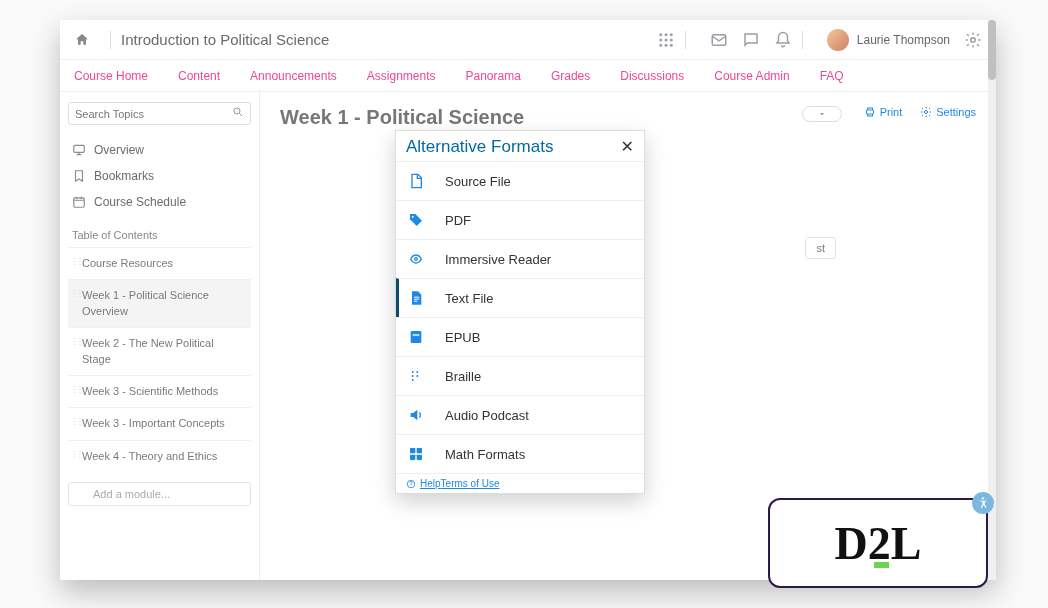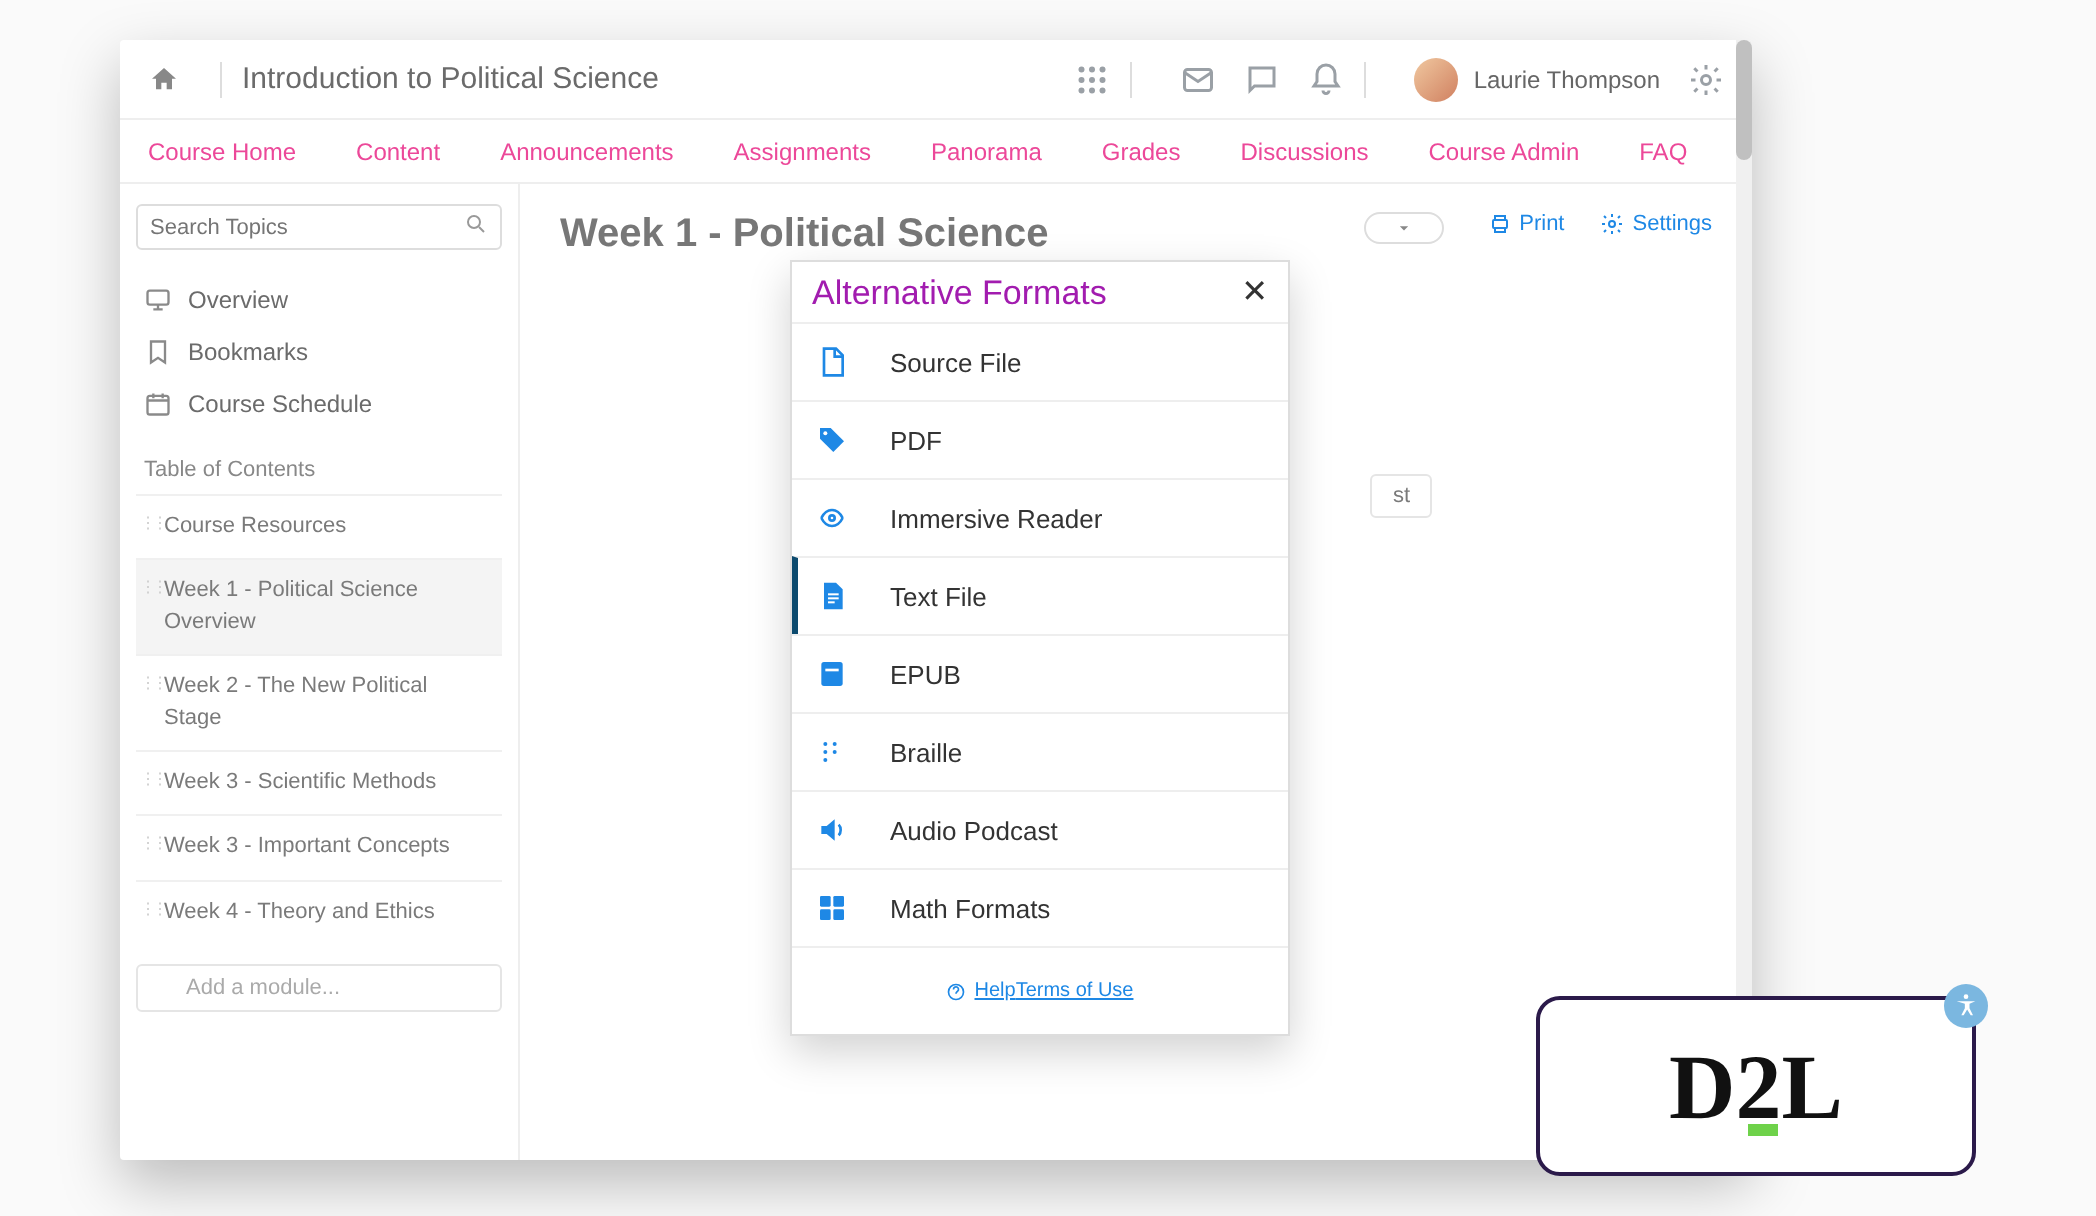--- a/index.html
+++ b/index.html
@@ -8,21 +8,21 @@
     background: #fafafa;
     width: 1048px;
     height: 608px;
     overflow: hidden;
     position: relative;
   }
   .window {
     position: absolute;
     left: 60px;
     top: 20px;
-    width: 816px;
+    width: 936px;
     height: 560px;
     background: #fff;
     box-shadow: 0 12px 30px rgba(0,0,0,0.25);
     border-radius: 2px;
     overflow: hidden;
   }
   .scrollbar-track {
     position: absolute;
     right: 0; top: 0; bottom: 0;
     width: 8px;
@@ -141,34 +141,34 @@
     background:#fff;
     border:1px solid #ddd;
     box-shadow:0 8px 20px rgba(0,0,0,0.18);
     font-size:13px;
     z-index:50;
   }
   .modal-head {
     display:flex; align-items:center; justify-content:space-between;
     padding:6px 10px 4px 10px;
   }
-  .modal-title { color:#a21caf; font-size:17px; font-weight:500; }
+  .modal-title { color:#0369a1; font-size:17px; font-weight:500; }
   .modal-close { color:#333; font-size:16px; cursor:pointer; line-height:1; }
   .fmt {
     display:flex; align-items:center; gap:21px;
     padding:11px 12px;
     border-top:1px solid #eee;
     color:#333; cursor:pointer;
   }
   .fmt:first-of-type { border-top:none; }
   .fmt.sel { border-left:3px solid #0c4a6e; padding-left:9px; }
   .fmt .ficon { color:#1e88e5; width:16px; height:16px; display:flex; align-items:center; justify-content:center; flex-shrink:0; }
   .modal-foot {
-    display:flex; justify-content:center;
-    padding:16px 10px; font-size:10px;
+    display:flex; justify-content:flex-start;
+    padding:4px 10px; font-size:10px;
     border-top:1px solid #eee;
   }
   .modal-foot a { color:#1e88e5; text-decoration:underline; }
   .modal-foot .help { display:flex; align-items:center; gap:4px; color:#1e88e5; }
   
   .d2l-badge {
     position:absolute;
     right:60px; bottom:20px;
     width:220px; height:90px;
     background:#fff;

